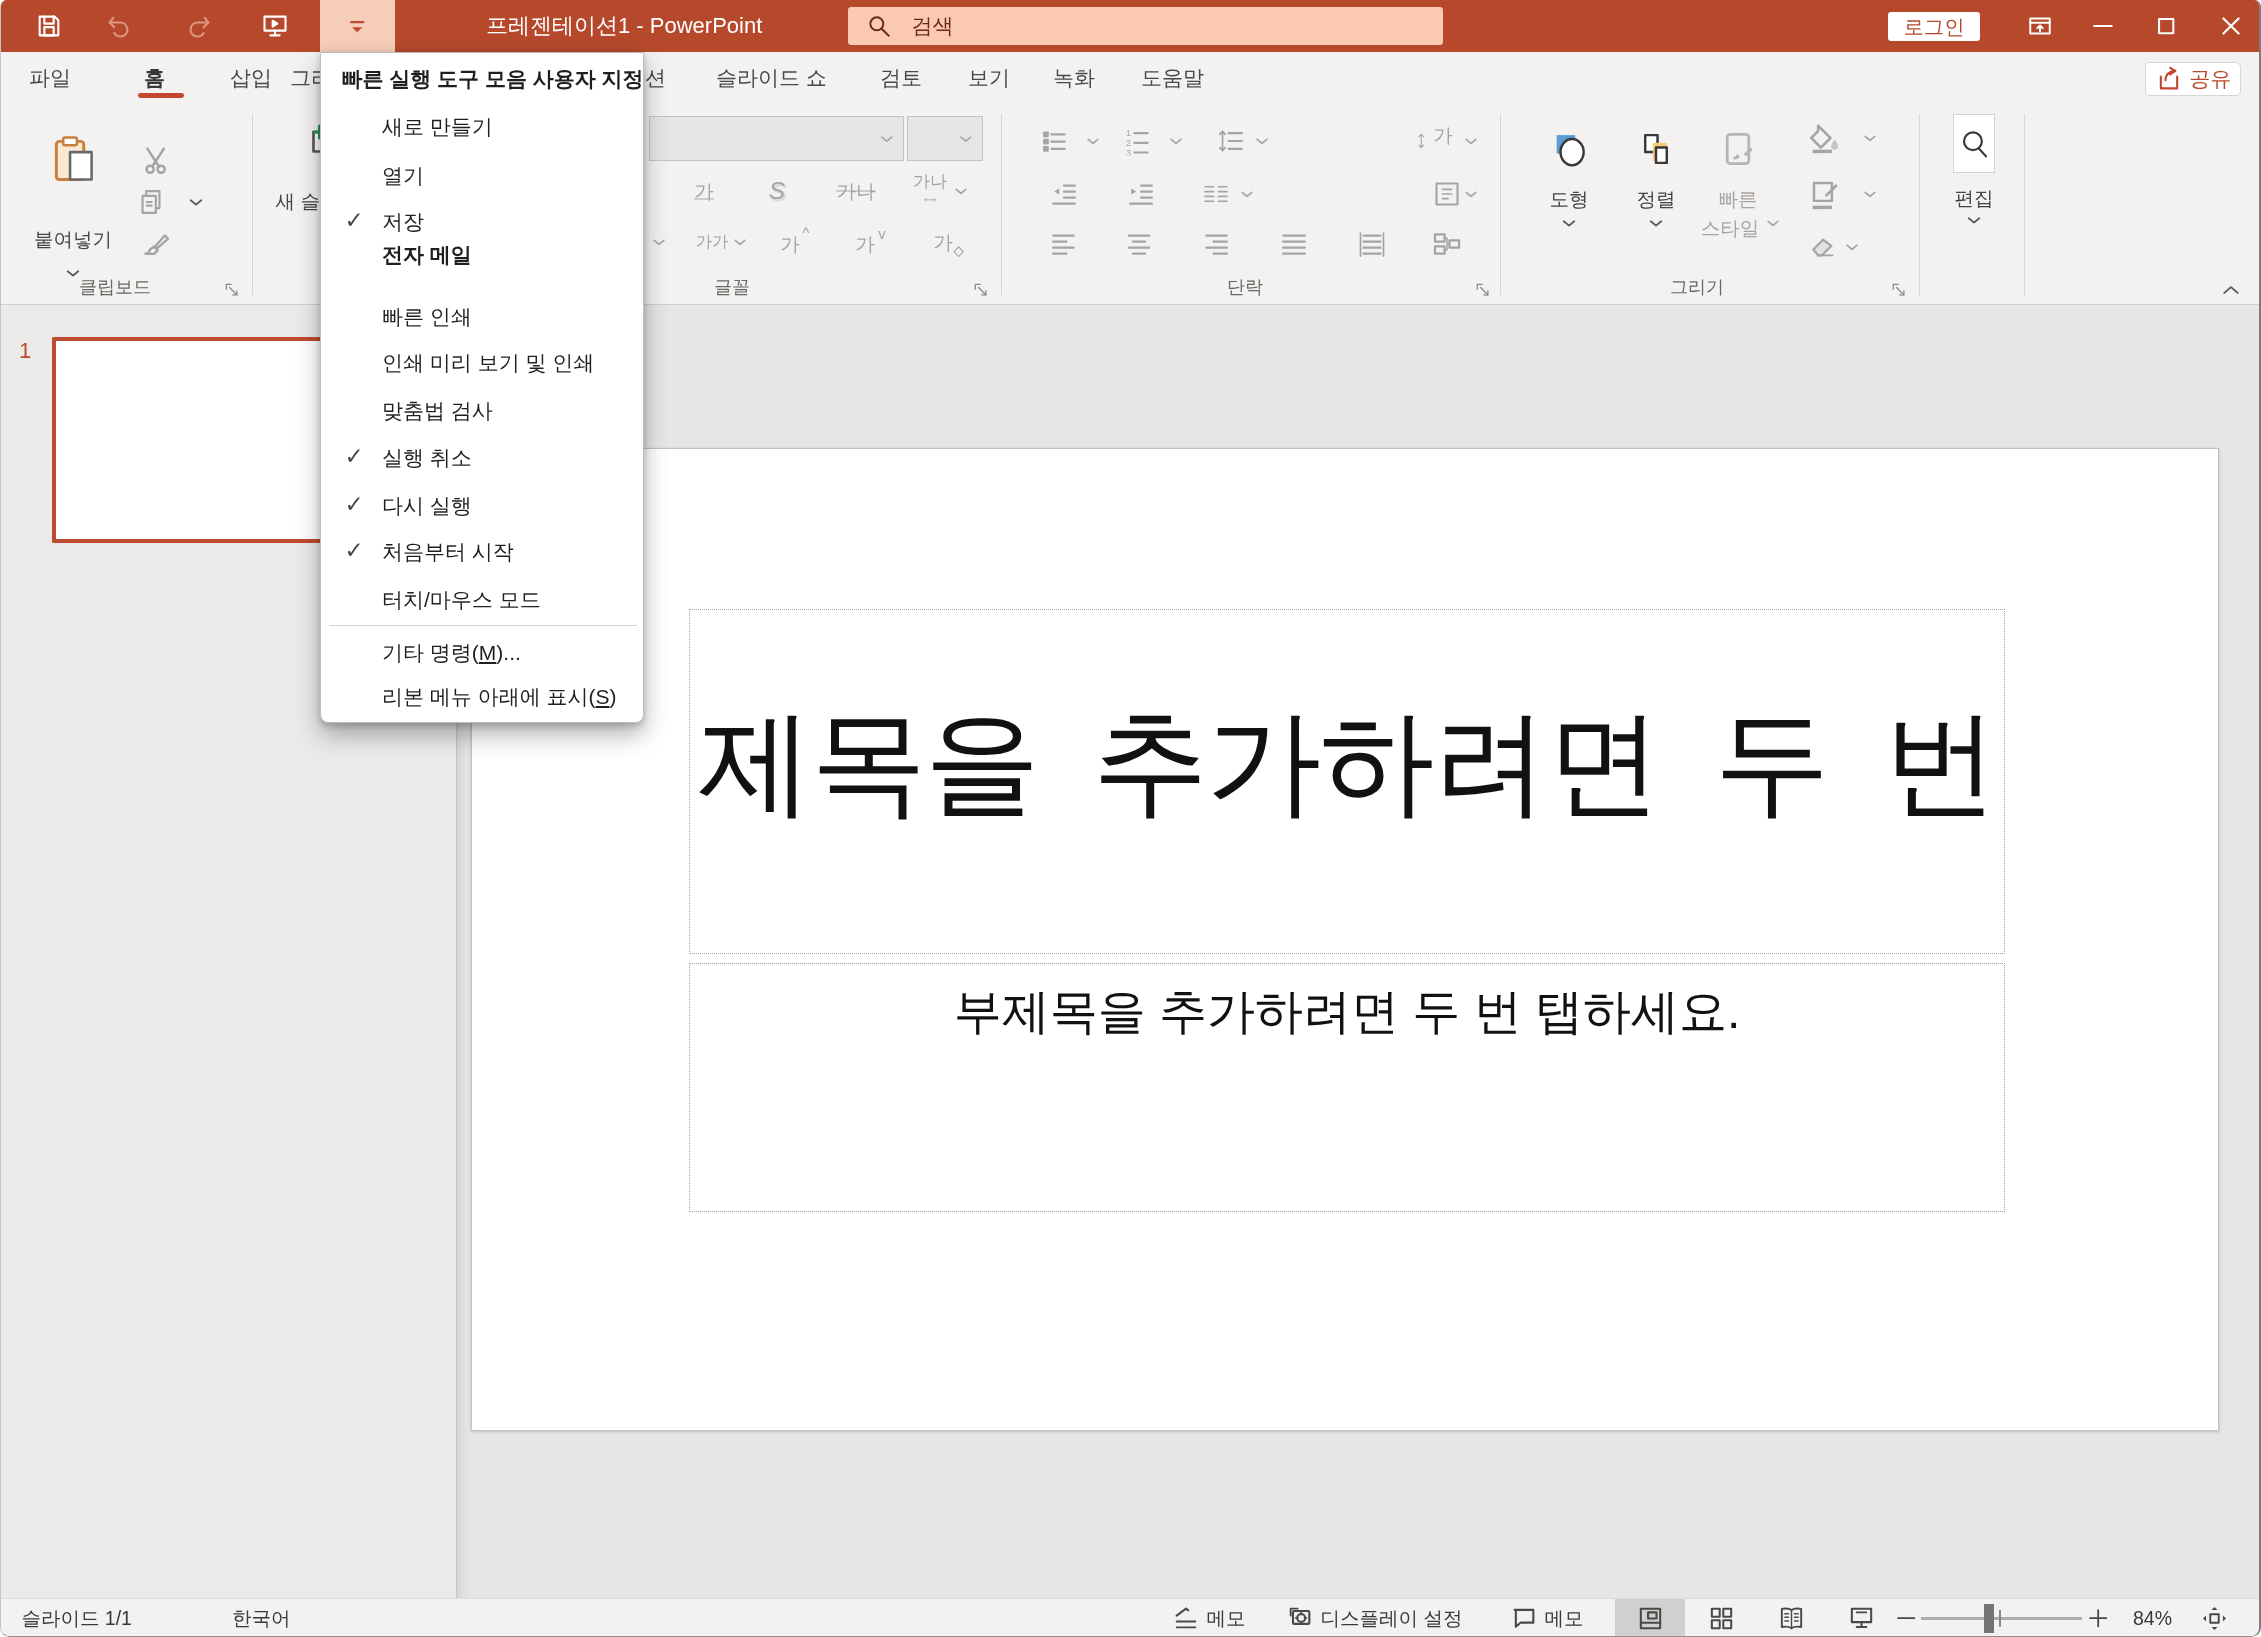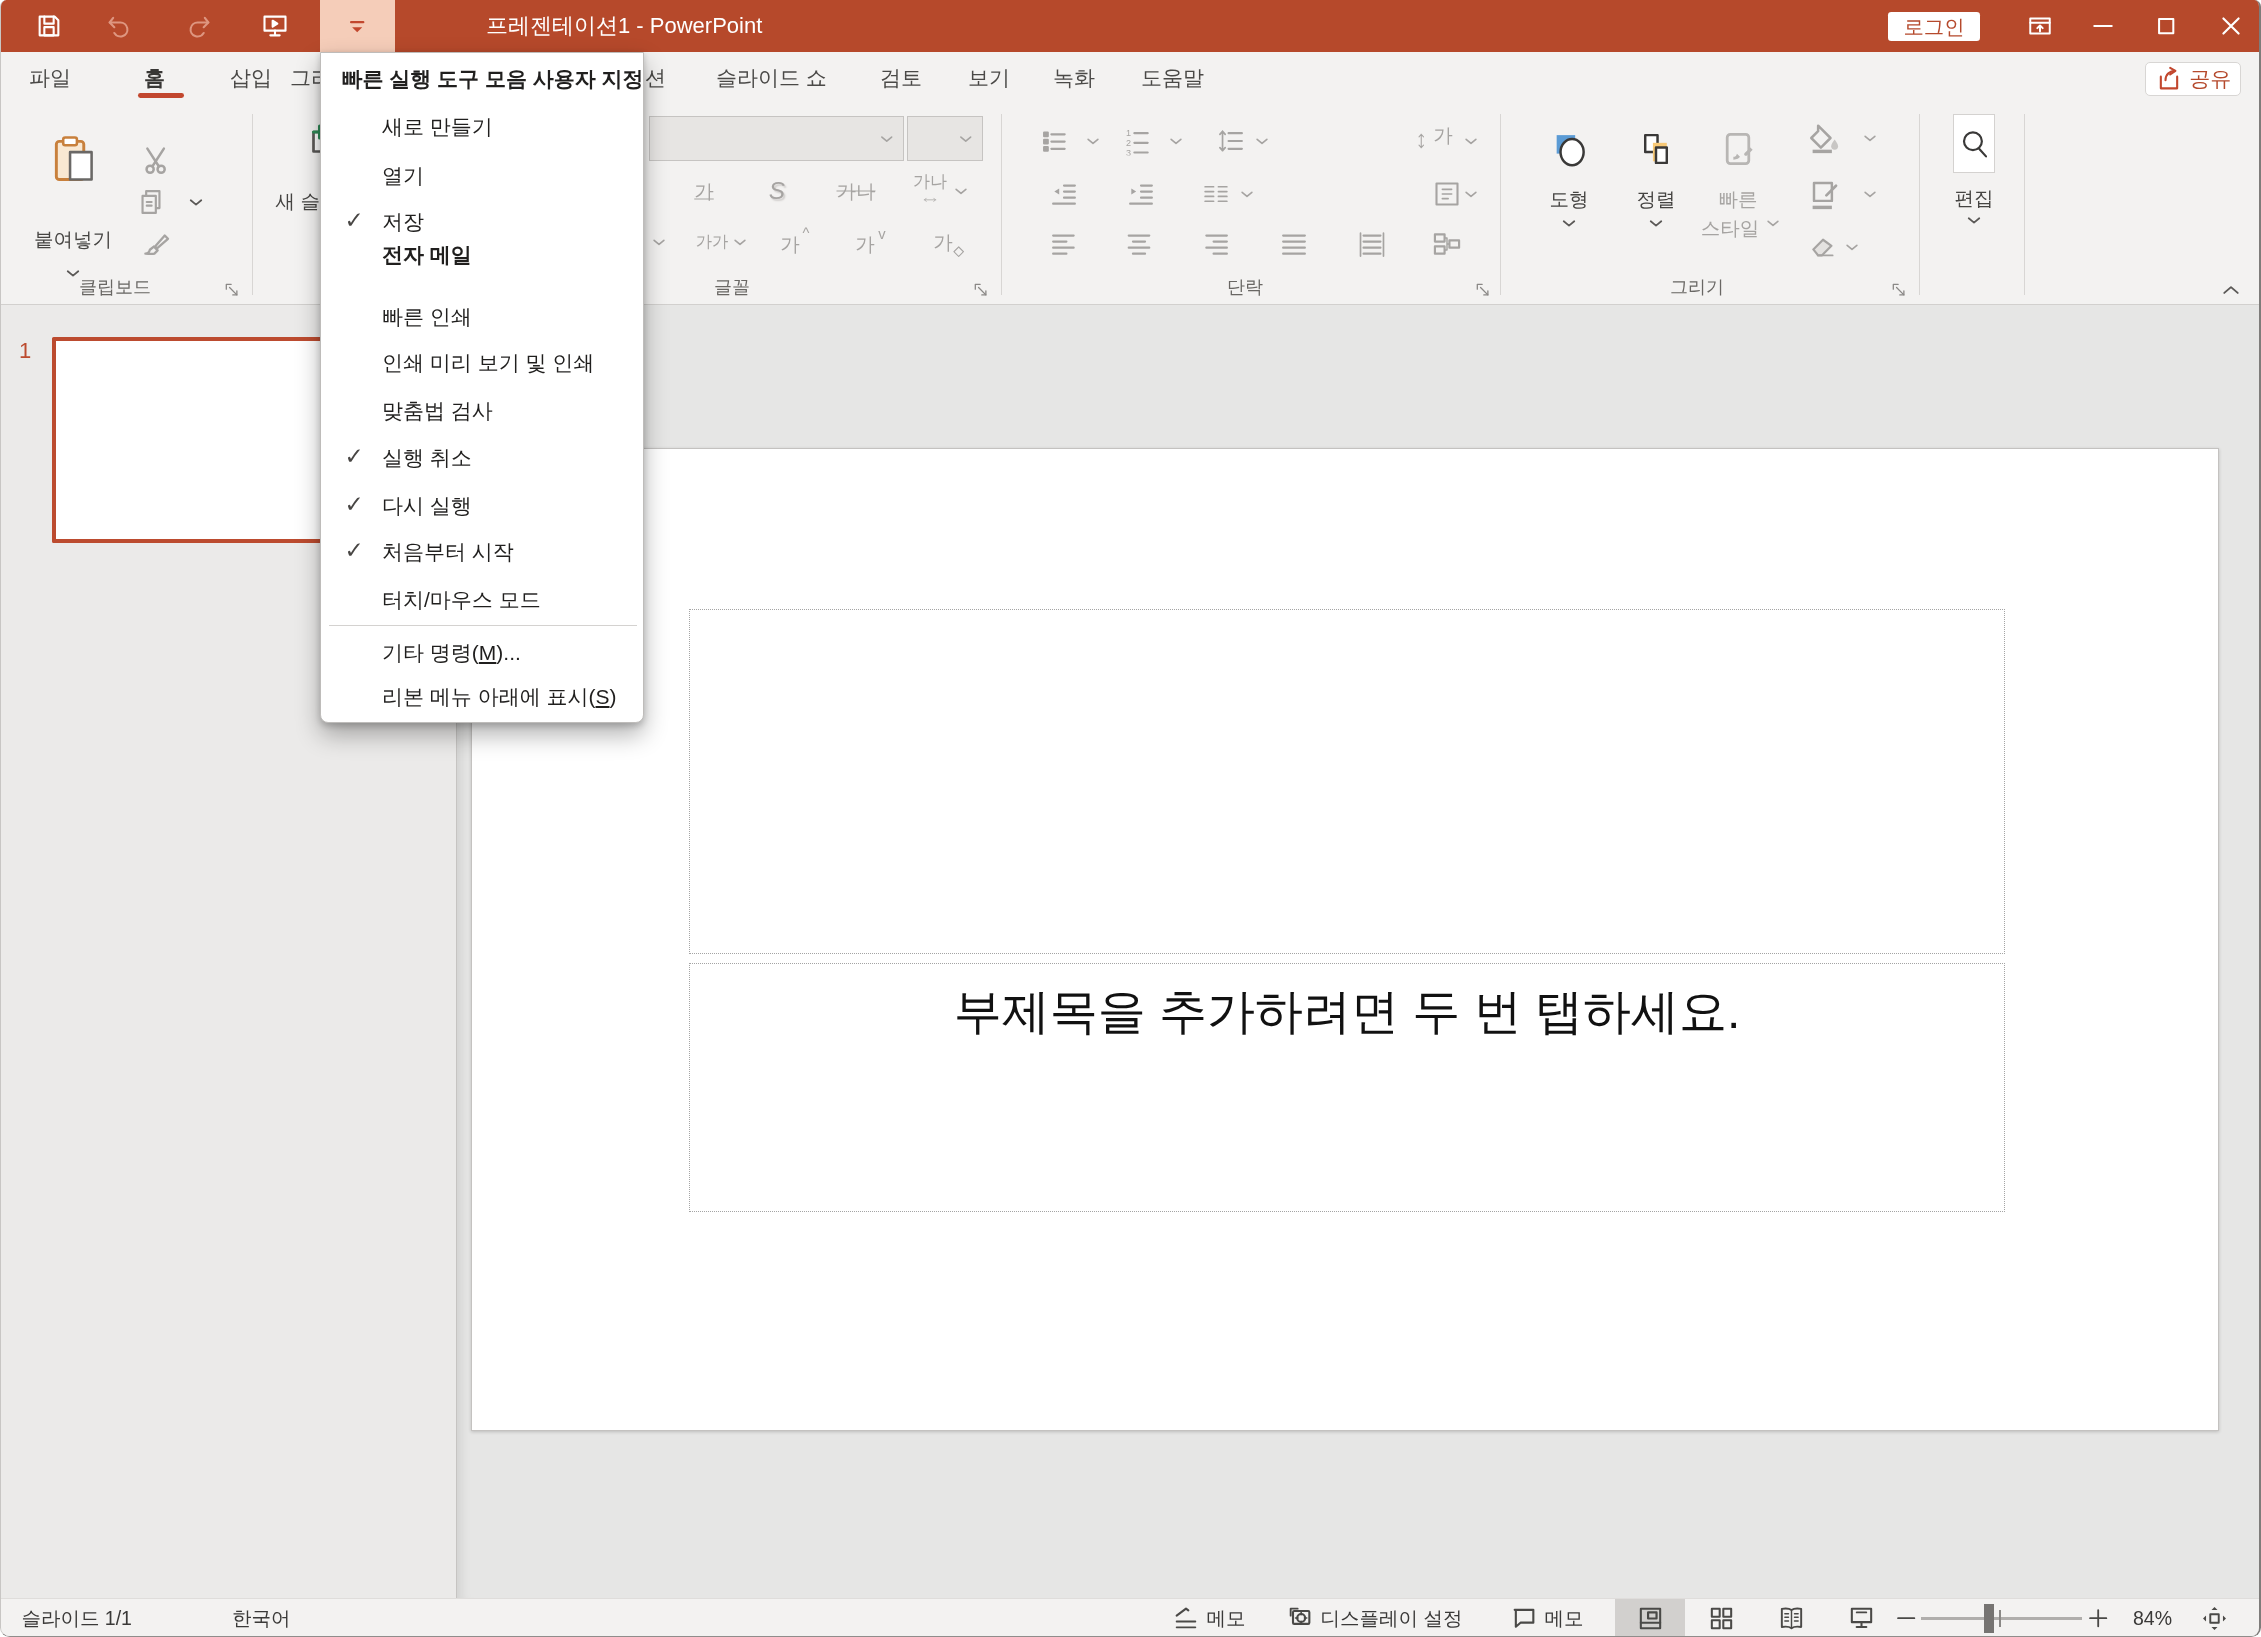--- a/index.html
+++ b/index.html
@@ -97,20 +97,29 @@
       </div>
     <div class="qatbtn">
         <span>
           <svg width="24.4" height="24.4" viewBox="0 0 24 24" fill="none" stroke="#C2472E" stroke-width="1.8" stroke-linecap="round" stroke-linejoin="round">
             <path d="M6 8h12" stroke-width="2.2"></path>
             <path d="M7 13l5 5 5-5z" fill="#C2472E" stroke="none"></path>
           </svg>
         </span>
       </div>
     <div class="apptitle">프레젠테이션1  -  PowerPoint</div>
+    <div class="searchbox">
+      <span style="margin-left:18px;">
+          <svg width="26" height="26" viewBox="0 0 24 24" fill="none" stroke="#6B2A15" stroke-width="1.8" stroke-linecap="round" stroke-linejoin="round">
+            <circle cx="10" cy="10" r="6"></circle>
+            <path d="M14.5 14.5L21 21"></path>
+          </svg>
+        </span>
+      <span class="stext">검색</span>
+    </div>
     <div class="loginbtn">
         <span>로그인</span>
       </div>
     <div class="tb-ic" style="left:2022px;width:33px;">
         <span>
           <svg width="26" height="26" viewBox="0 0 24 24" fill="none" stroke="#FFFFFF" stroke-width="1.8" stroke-linecap="round" stroke-linejoin="round">
             <rect x="3" y="5" width="18" height="14"></rect>
             <path d="M3 9h18"></path>
             <path d="M12 17v-5M9.5 14l2.5-2.5L14.5 14"></path>
           </svg>
@@ -615,20 +624,21 @@
 
   <div class="panel">
     <div class="thumbnum">1</div>
     <div class="thumb"></div>
   </div>
   <div class="paneldiv"></div>
 
   <div class="editor">
     <div class="slide">
       <div class="ph ph-title">
+        <div>제목을 추가하려면 두 번</div>
       </div>
       <div class="ph ph-sub">
         <div>부제목을 추가하려면 두 번 탭하세요.</div>
       </div>
     </div>
   </div>
 
   <div class="menu">
     <div class="menuhdr">빠른 실행 도구 모음 사용자 지정</div>
     <div id="menuitems">

